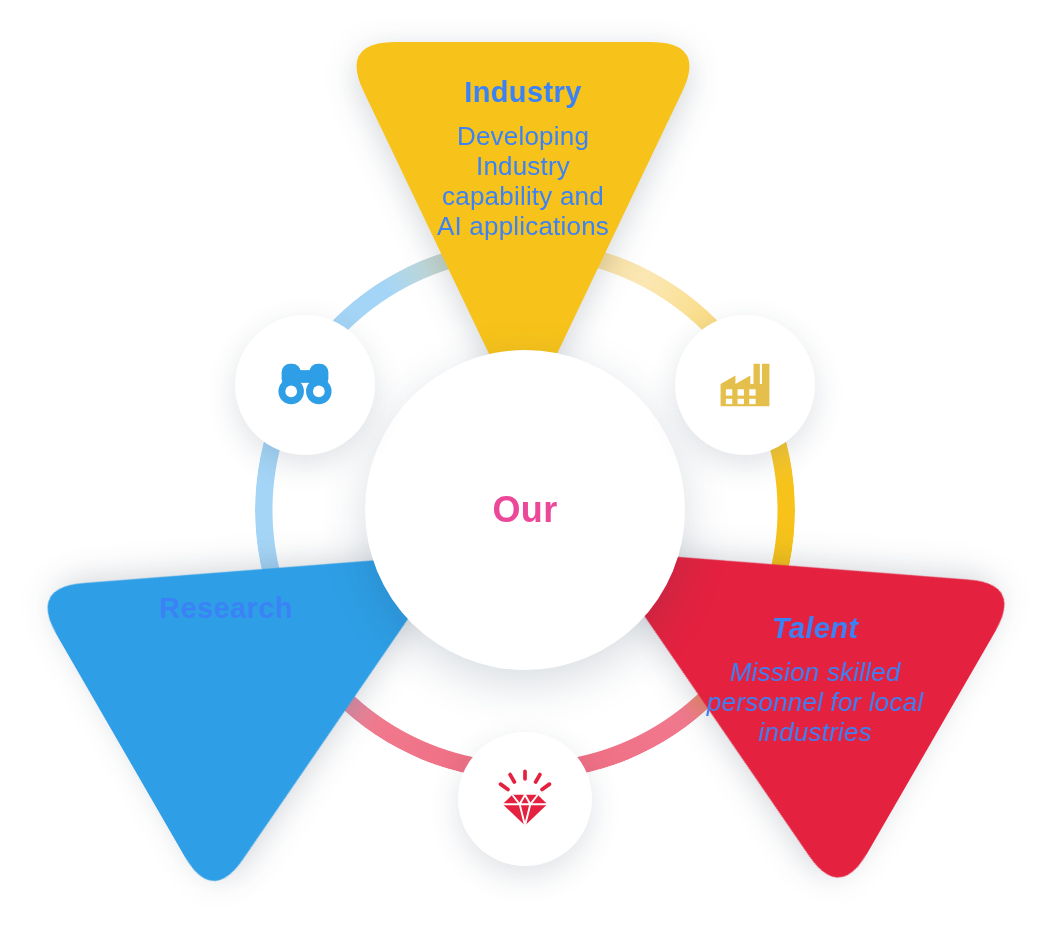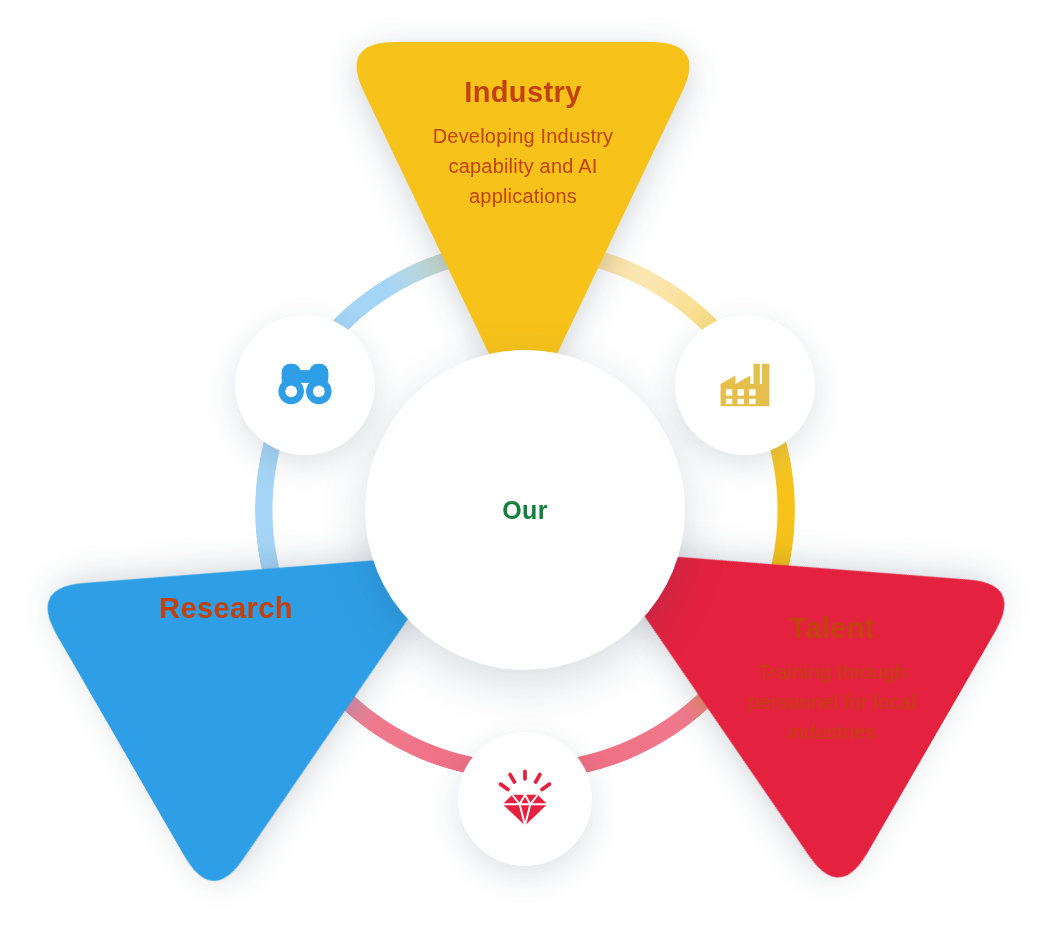--- a/index.html
+++ b/index.html
@@ -61,23 +61,23 @@
     height: 320px;
     border-radius: 50%;
     background: #ffffff;
     box-shadow: 0 14px 45px rgba(40, 60, 90, 0.18);
     display: flex;
     align-items: center;
     justify-content: center;
   }
   .center-title {
     text-align: center;
-    font-size: 25px;
+    font-size: 36px;
     font-weight: 700;
-    color: #15803d;
+    color: #ec4899;
     line-height: 1.2;
     letter-spacing: 0.3px;
   }
   .center-title .line { display: block; }
 
   
   .badge {
     position: absolute;
     width: 140px;
     height: 140px;
@@ -90,40 +90,40 @@
   }
   .badge svg { width: 68px; height: 68px; }
   .badge-left   { left: 235px; top: 315px; }
   .badge-right  { left: 675px; top: 315px; }
   .badge-bottom { left: 458px; top: 732px; width: 134px; height: 134px; }
 
   
   .petal-text {
     position: absolute;
     text-align: center;
-    color: #c2410c;
+    color: #3b82f6;
   }
   .petal-text h2 {
     margin: 0 0 12px 0;
     font-size: 29px;
     font-weight: 700;
     letter-spacing: 0.4px;
   }
   .petal-text p {
     margin: 12px auto;
-    font-size: 20px;
+    font-size: 26px;
     font-weight: 500;
     line-height: 30px;
     letter-spacing: 0.2px;
   }
   .text-industry { left: 373px; top: 76px;  width: 300px; }
   .text-industry p { width: 190px; }
   .text-research { left: 76px;  top: 592px; width: 300px; }
   .text-research p { width: 172px; }
-  .text-talent   { left: 682px; top: 612px; width: 300px; }
+  .text-talent   { left: 665px; top: 612px; width: 300px; font-style: italic; }
   .text-talent p { width: 228px; }
 </style>
 </head>
 <body>
 
 <div class="stage">
 
   <div class="ring"></div>
 
   <svg class="petal-layer" width="1049" height="950" viewBox="0 0 1049 950" aria-hidden="true">
@@ -178,16 +178,16 @@
     <h2>Industry</h2>
     <p>Developing Industry capability and AI applications</p>
   </div>
 
   <div class="petal-text text-research">
     <h2>Research</h2>
   </div>
 
   <div class="petal-text text-talent">
     <h2>Talent</h2>
-    <p>Training through personnel for local industries</p>
+    <p>Mission skilled personnel for local industries</p>
   </div>
 
 </div>
 
 </body></html>

